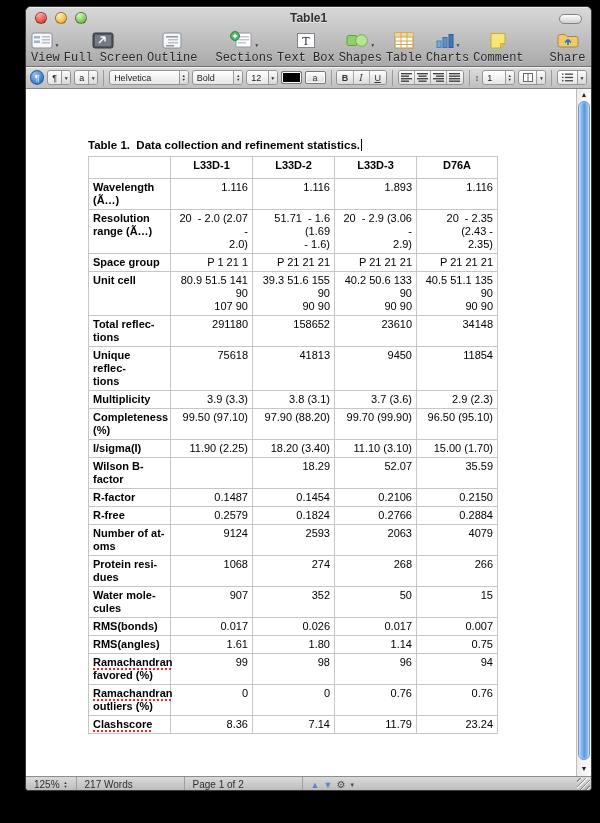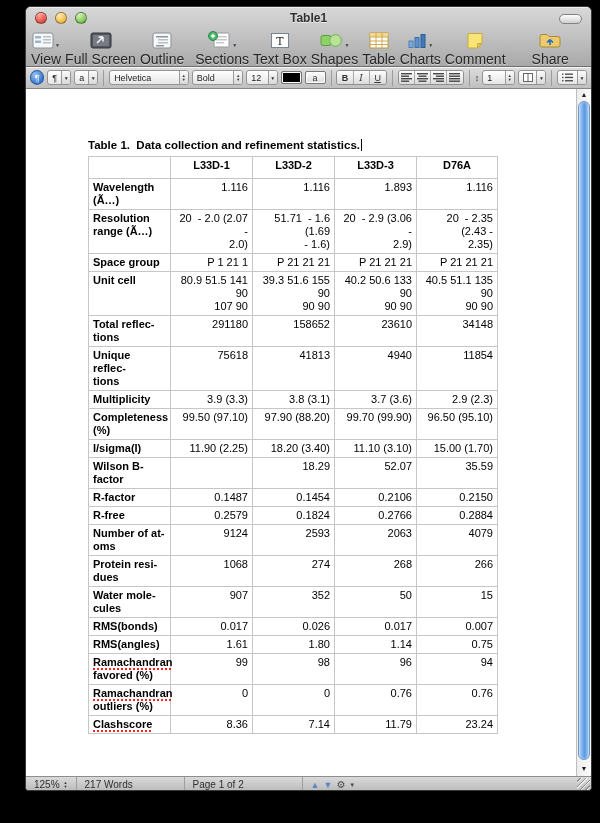--- a/index.html
+++ b/index.html
@@ -17,24 +17,24 @@
   .light.red { background:radial-gradient(circle at 35% 30%,#ff9d96,#e8554a 60%,#c23b31); }
   .light.yellow { background:radial-gradient(circle at 35% 30%,#ffe9a8,#f5bf4f 60%,#d99b1e); }
   .light.green { background:radial-gradient(circle at 35% 30%,#d2f3b2,#84c95c 60%,#5d9f38); }
   .win-title { position:absolute; left:0; right:0; top:0; height:22px; text-align:center;
     font-size:12px; font-weight:bold; line-height:22px; color:#303030; text-shadow:0 1px 0 rgba(255,255,255,.6); }
   .lozenge { position:absolute; right:9px; top:7px; width:23px; height:10px; border-radius:5px;
     border:1px solid #828282; background:linear-gradient(#fdfdfd,#cfcfcf); }
   
   .toolbar { height:38px; display:flex; align-items:flex-start; padding:1px 0 0 5px; }
   .tb-item { display:flex; flex-direction:column; align-items:center; margin-right:4px; cursor:default; }
-  .tb-item.g1 { margin-left:7px; } .tb-item.g2 { margin-left:22px; } .tb-item.g3 { margin-left:20px; }
+  .tb-item.g1 { margin-left:14px; } .tb-item.g2 { margin-left:22px; } .tb-item.g3 { margin-left:20px; }
   .tb-ic { height:20px; display:flex; align-items:center; position:relative; }
   .tb-caret { font-size:5px; color:#3c3c3c; margin-left:1px; align-self:flex-end; padding-bottom:2px; }
-  .tb-label { font-size:14px; color:#262626; margin-top:1px; white-space:nowrap; text-shadow:0 1px 0 rgba(255,255,255,.45); }
+  .tb-label { font-size:12px; color:#262626; margin-top:1px; white-space:nowrap; text-shadow:0 1px 0 rgba(255,255,255,.45);font-family:Liberation Mono, monospace; }
   .colorwheel { width:15px; height:15px; border-radius:50%; display:inline-block; border:1px solid #777;
     background:conic-gradient(#f00,#ff0,#0b0,#0cc,#00f,#f0f,#f00); }
   .fontA { font-family:"DejaVu Serif",serif; font-size:15px; color:#1d1d1d; line-height:16px; }
   
   .format-bar { height:22px; background:linear-gradient(#dedede,#bfbfbf); border-bottom:1px solid #868686;
     display:flex; align-items:center; padding:0 4px; gap:3px; box-shadow:inset 0 1px 0 rgba(255,255,255,.7); }
   .fb-sep { width:1px; height:16px; background:#9b9b9b; margin:0 2px; }
   .orb { width:15px; height:15px; border-radius:50%; background:radial-gradient(circle at 35% 30%,#9cc4f0,#3c7cd0 65%,#23569e);
     color:#fff; font-size:9px; text-align:center; line-height:15px; border:1px solid #2b5c9e; }
   .combo { height:15px; background:linear-gradient(#ffffff,#e6e6e6); border:1px solid #949494; border-radius:3px;
@@ -427,21 +427,21 @@
               <td class="val">291180</td>
               <td class="val">158652</td>
               <td class="val">23610</td>
               <td class="val">34148</td>
             </tr>
             <tr>
               <td class="lbl">Unique reflec-
 tions</td>
               <td class="val">75618</td>
               <td class="val">41813</td>
-              <td class="val">4940</td>
+              <td class="val">9450</td>
               <td class="val">11854</td>
             </tr>
             <tr>
               <td class="lbl">Multiplicity</td>
               <td class="val">3.9 (3.3)</td>
               <td class="val">3.8 (3.1)</td>
               <td class="val">3.7 (3.6)</td>
               <td class="val">2.9 (2.3)</td>
             </tr>
             <tr>

